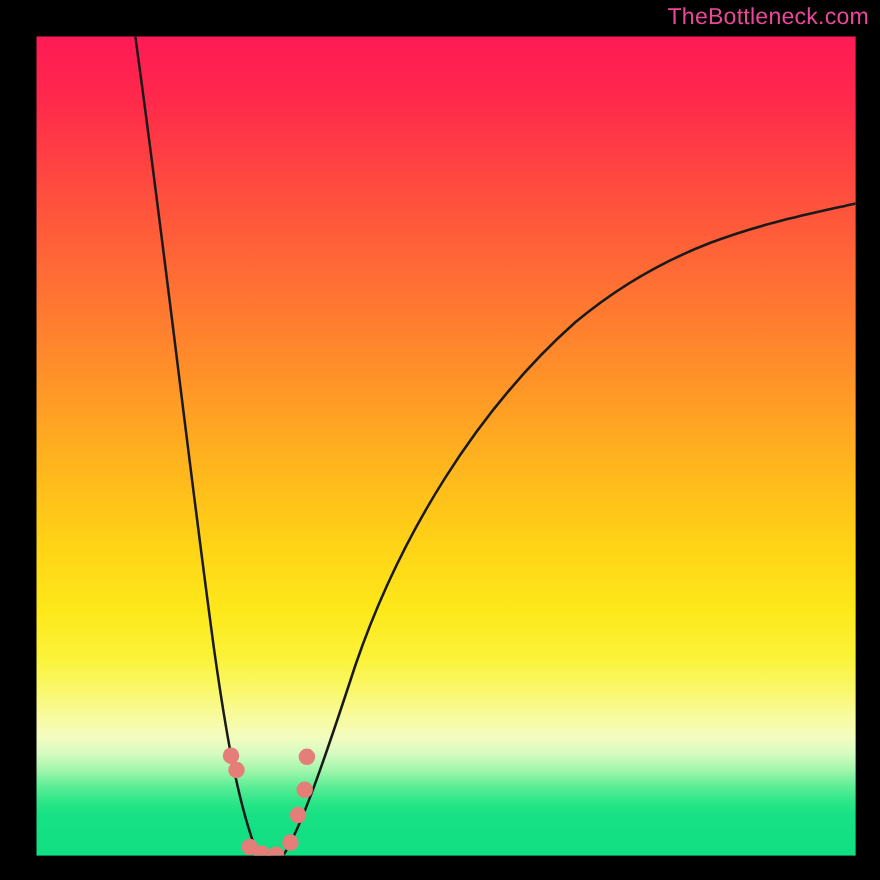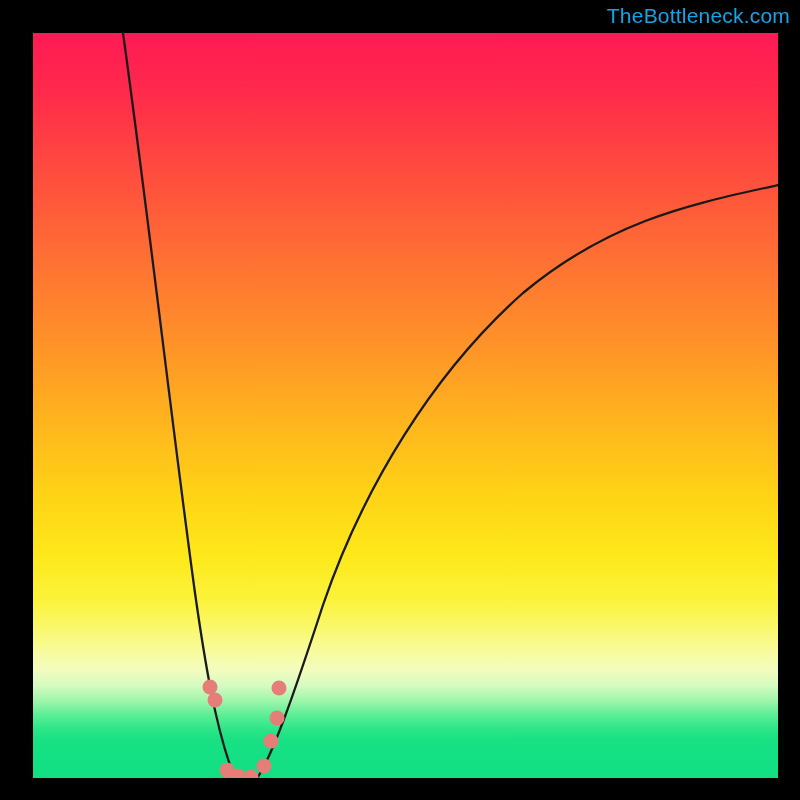--- a/index.html
+++ b/index.html
@@ -48,21 +48,21 @@
       #5dee96 91.5%,
       #2be688 93.5%,
       #17e184 95%,
       #10df82 100%
     );
   }
   .watermark {
     position: absolute;
     top: 4px;
     right: 10px;
-    color: #0ea5e9;
+    color: #ec4899;
     font-size: 21px;
     font-weight: 500;
     letter-spacing: 0.2px;
   }
   svg.curve {
     position: absolute;
     inset: 0;
   }
 </style>
 </head>

